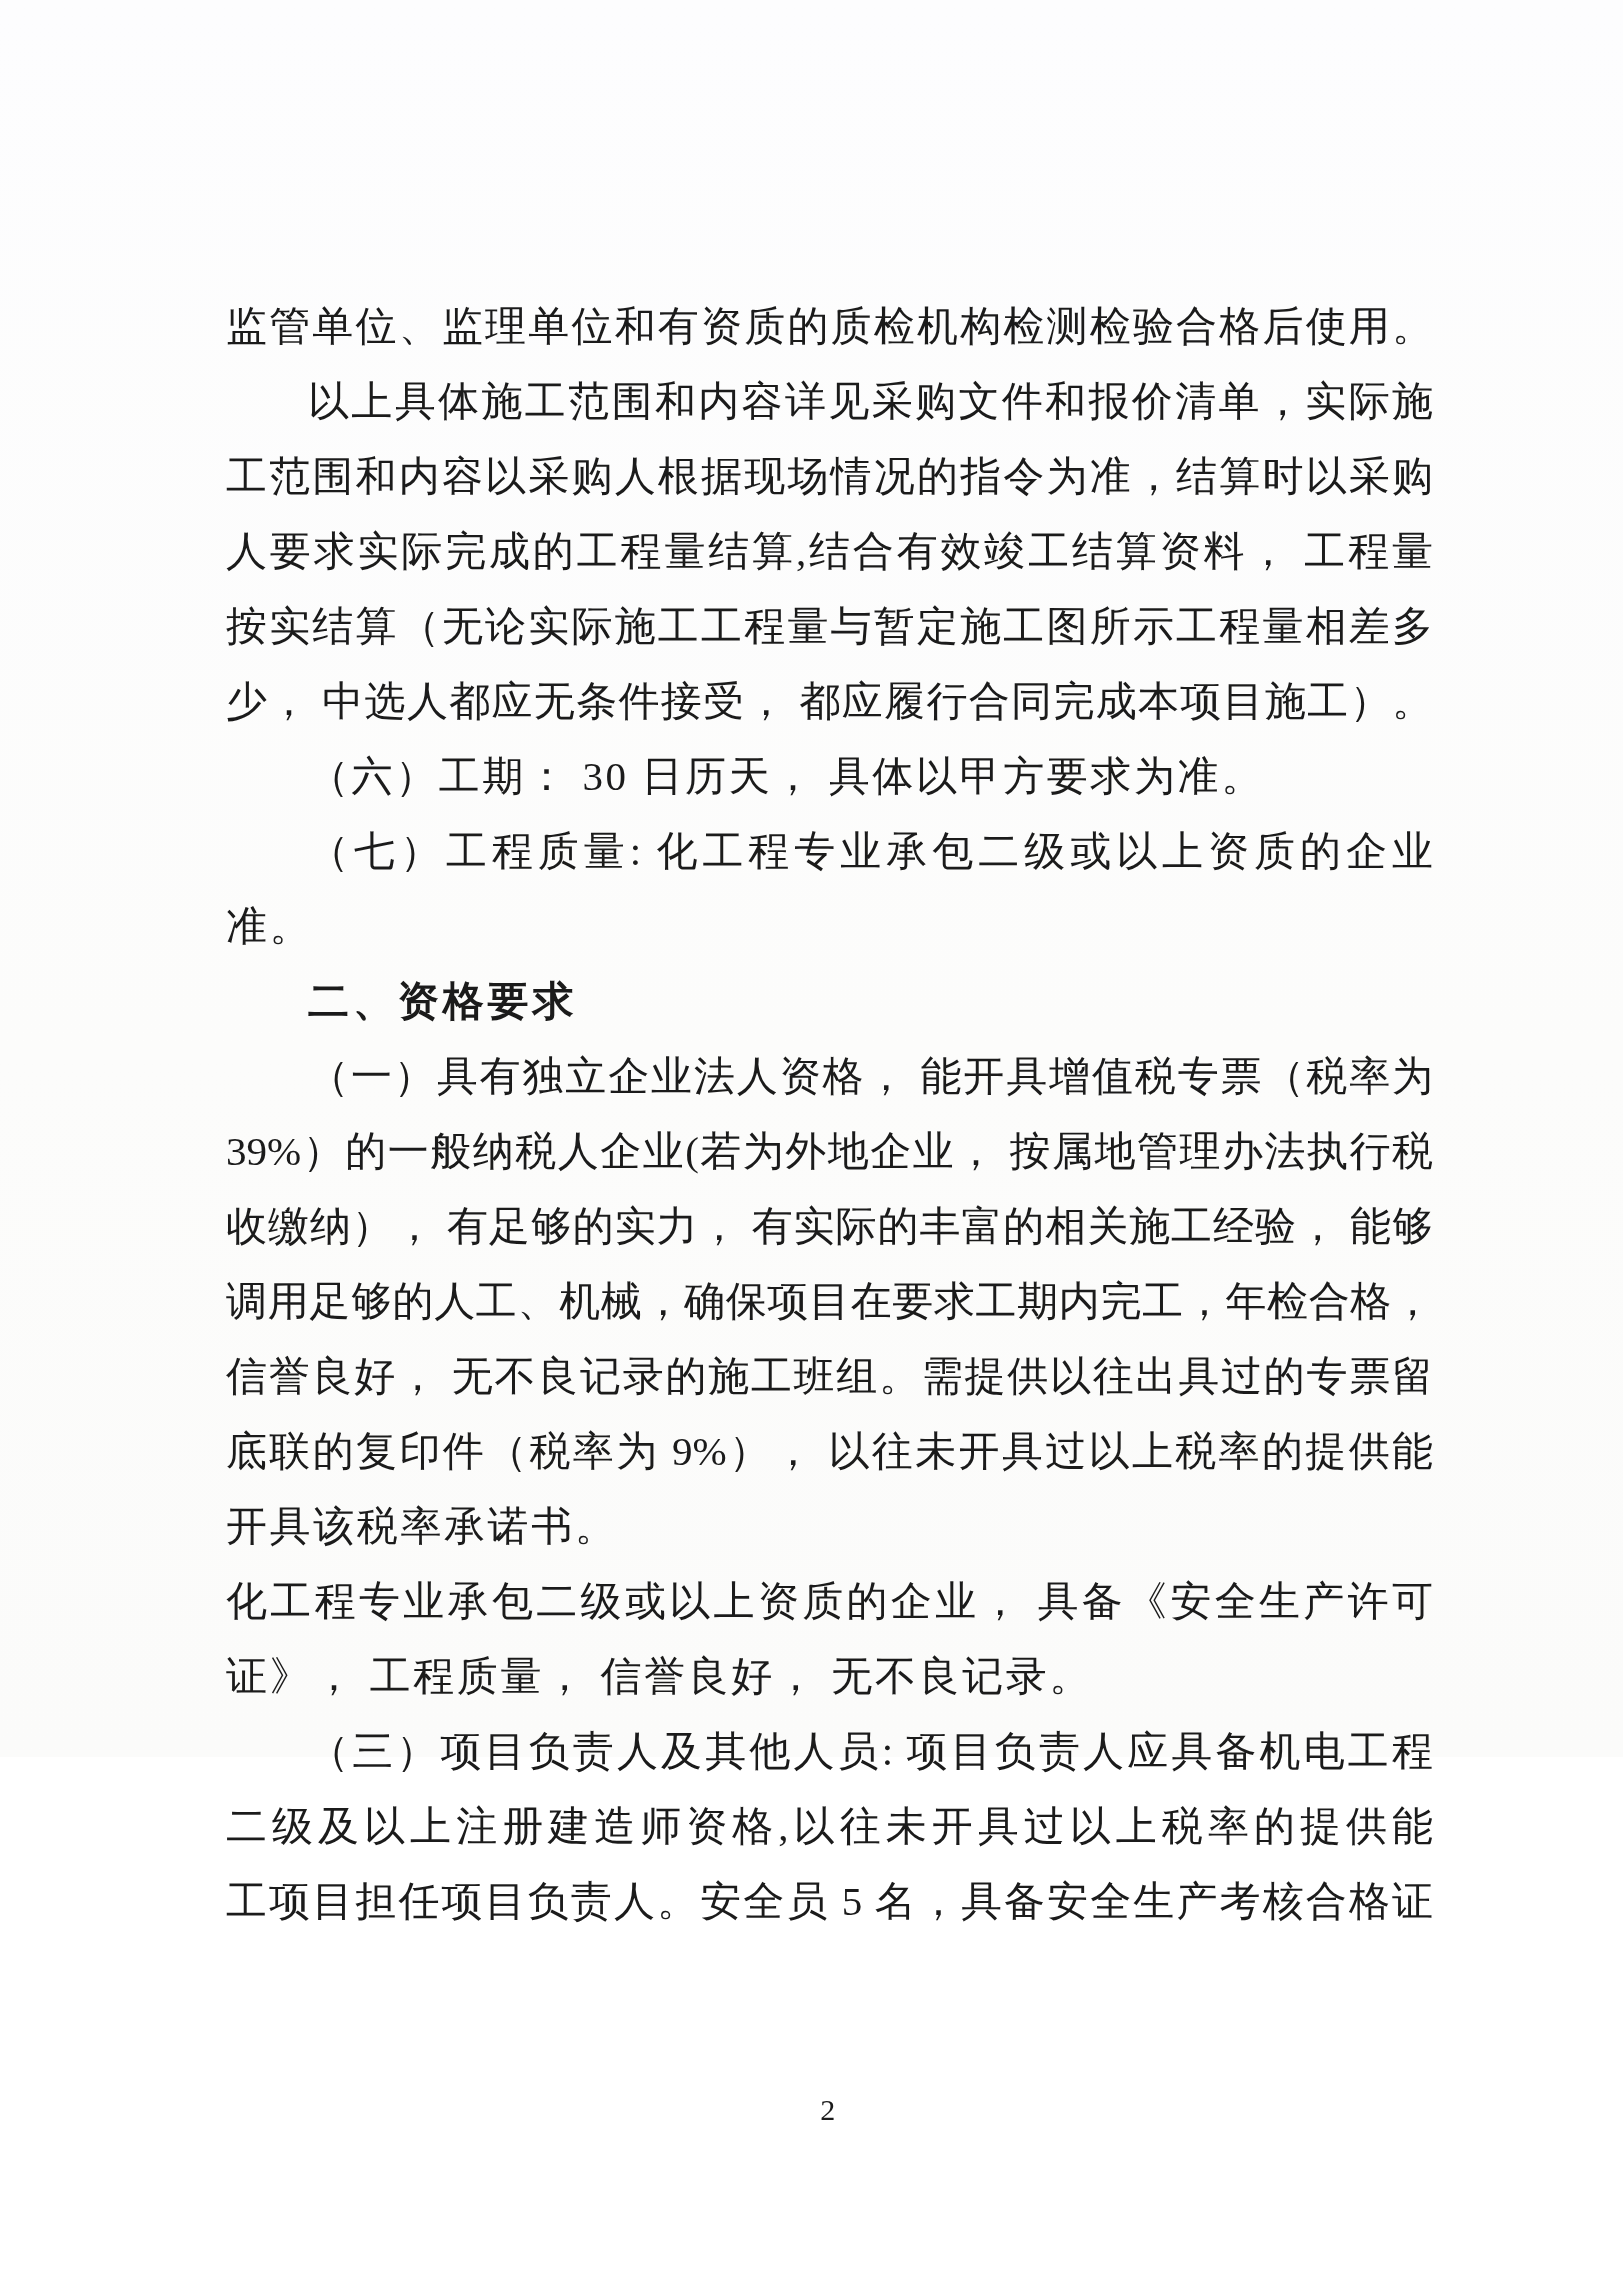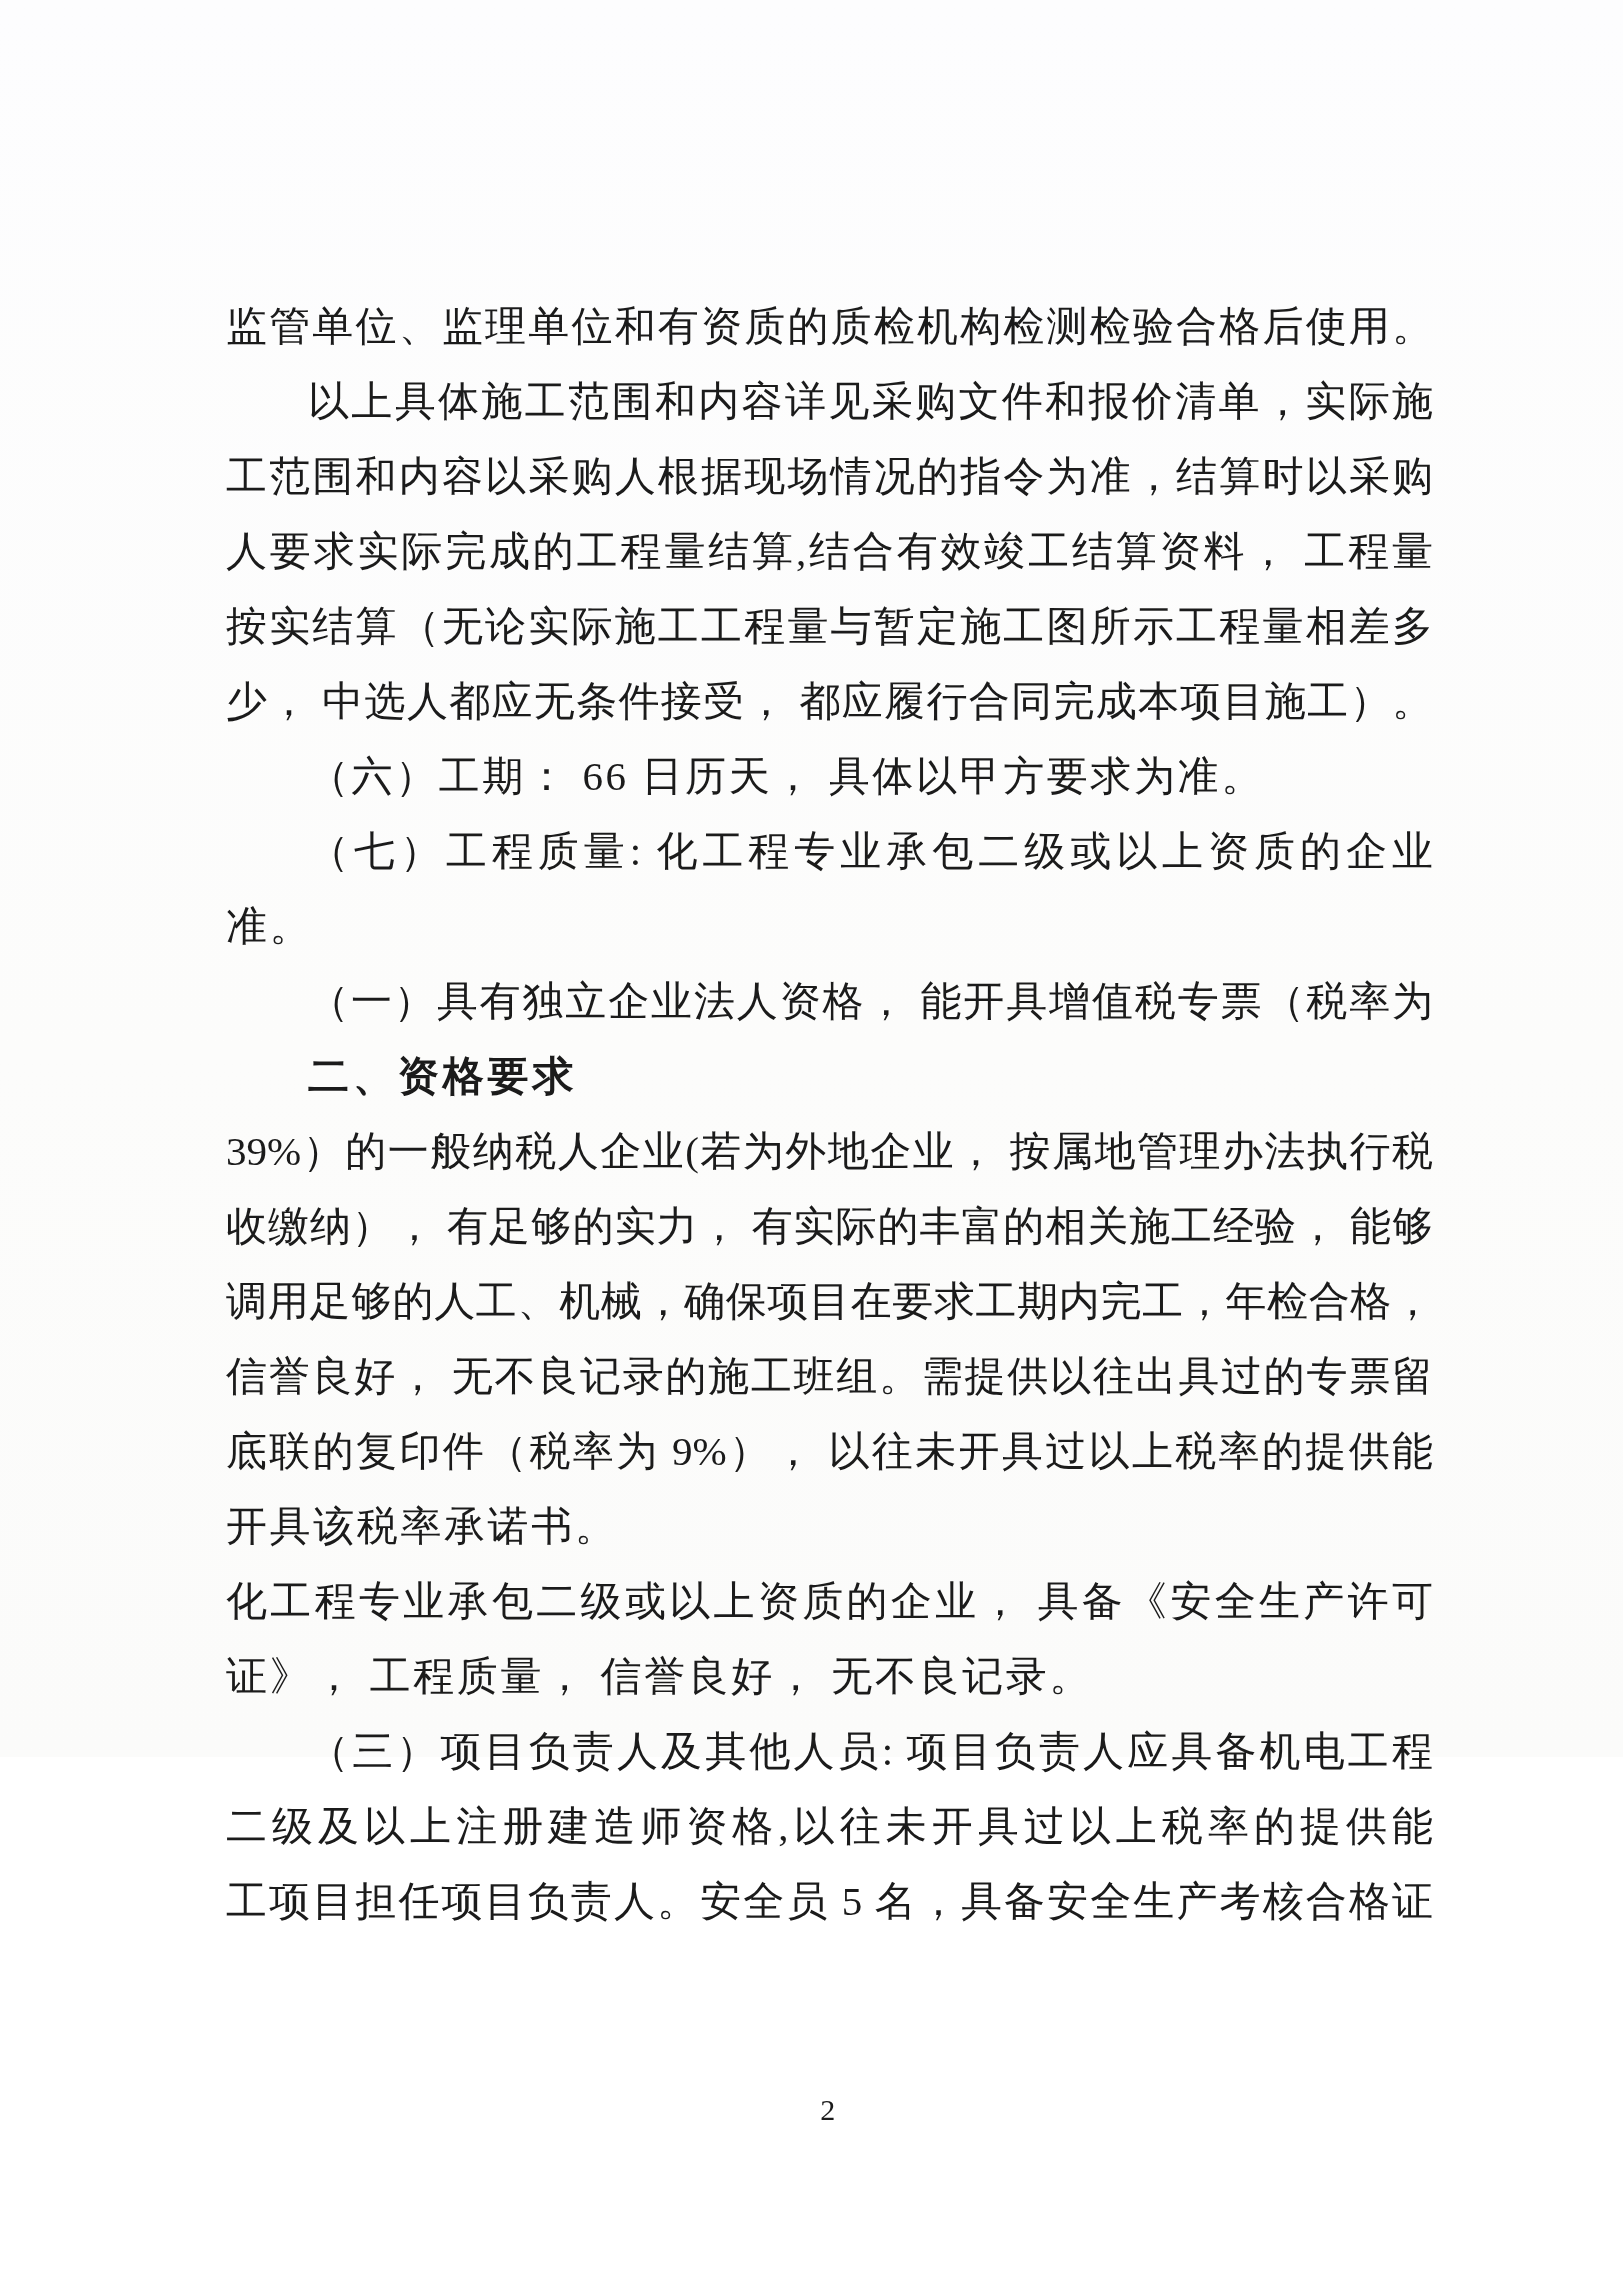--- a/index.html
+++ b/index.html
@@ -67,25 +67,25 @@
 <body>
 
 <div class="page">
   <div class="text-block">
       <div class="line fill">监管单位、监理单位和有资质的质检机构检测检验合格后使用。</div>
       <div class="line indent fill">以上具体施工范围和内容详见采购文件和报价清单，实际施</div>
       <div class="line fill">工范围和内容以采购人根据现场情况的指令为准，结算时以采购</div>
       <div class="line fill">人要求实际完成的工程量结算,结合有效竣工结算资料， 工程量</div>
       <div class="line fill">按实结算（无论实际施工工程量与暂定施工图所示工程量相差多</div>
       <div class="line fill">少， 中选人都应无条件接受， 都应履行合同完成本项目施工）。</div>
-      <div class="line indent">（六）工期： 66 日历天， 具体以甲方要求为准。</div>
+      <div class="line indent">（六）工期： 30 日历天， 具体以甲方要求为准。</div>
       <div class="line indent fill">（七）工程质量: 化工程专业承包二级或以上资质的企业</div>
       <div class="line">准。</div>
+      <div class="line indent bold">二、资格要求</div>
       <div class="line indent fill">（一）具有独立企业法人资格， 能开具增值税专票（税率为</div>
-      <div class="line indent bold">二、资格要求</div>
       <div class="line fill">39%）的一般纳税人企业(若为外地企业， 按属地管理办法执行税</div>
       <div class="line fill">收缴纳）， 有足够的实力， 有实际的丰富的相关施工经验， 能够</div>
       <div class="line fill">调用足够的人工、机械，确保项目在要求工期内完工，年检合格，</div>
       <div class="line fill">信誉良好， 无不良记录的施工班组。需提供以往出具过的专票留</div>
       <div class="line fill">底联的复印件（税率为 9%）， 以往未开具过以上税率的提供能</div>
       <div class="line">开具该税率承诺书。</div>
       <div class="line fill">化工程专业承包二级或以上资质的企业， 具备《安全生产许可</div>
       <div class="line">证》， 工程质量， 信誉良好， 无不良记录。</div>
       <div class="line indent fill">（三）项目负责人及其他人员: 项目负责人应具备机电工程</div>
       <div class="line fill">二级及以上注册建造师资格,以往未开具过以上税率的提供能</div>

